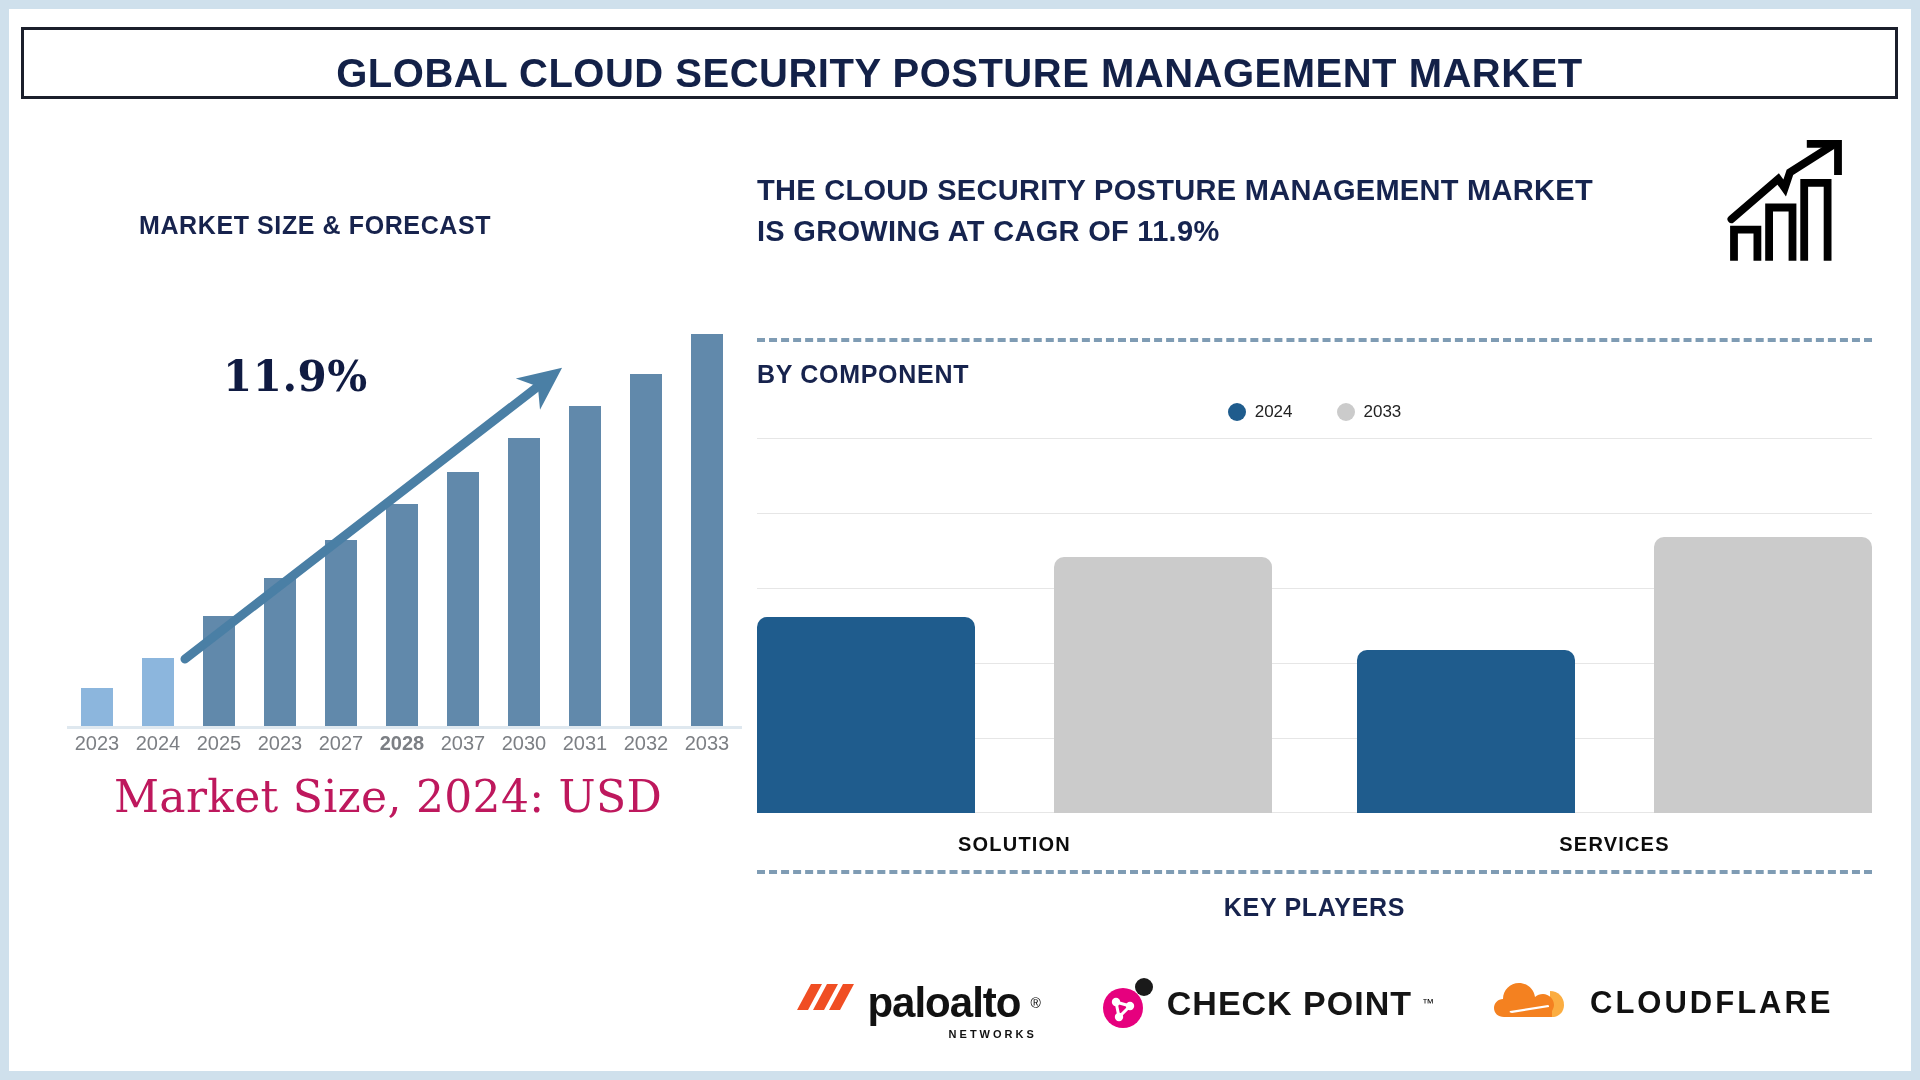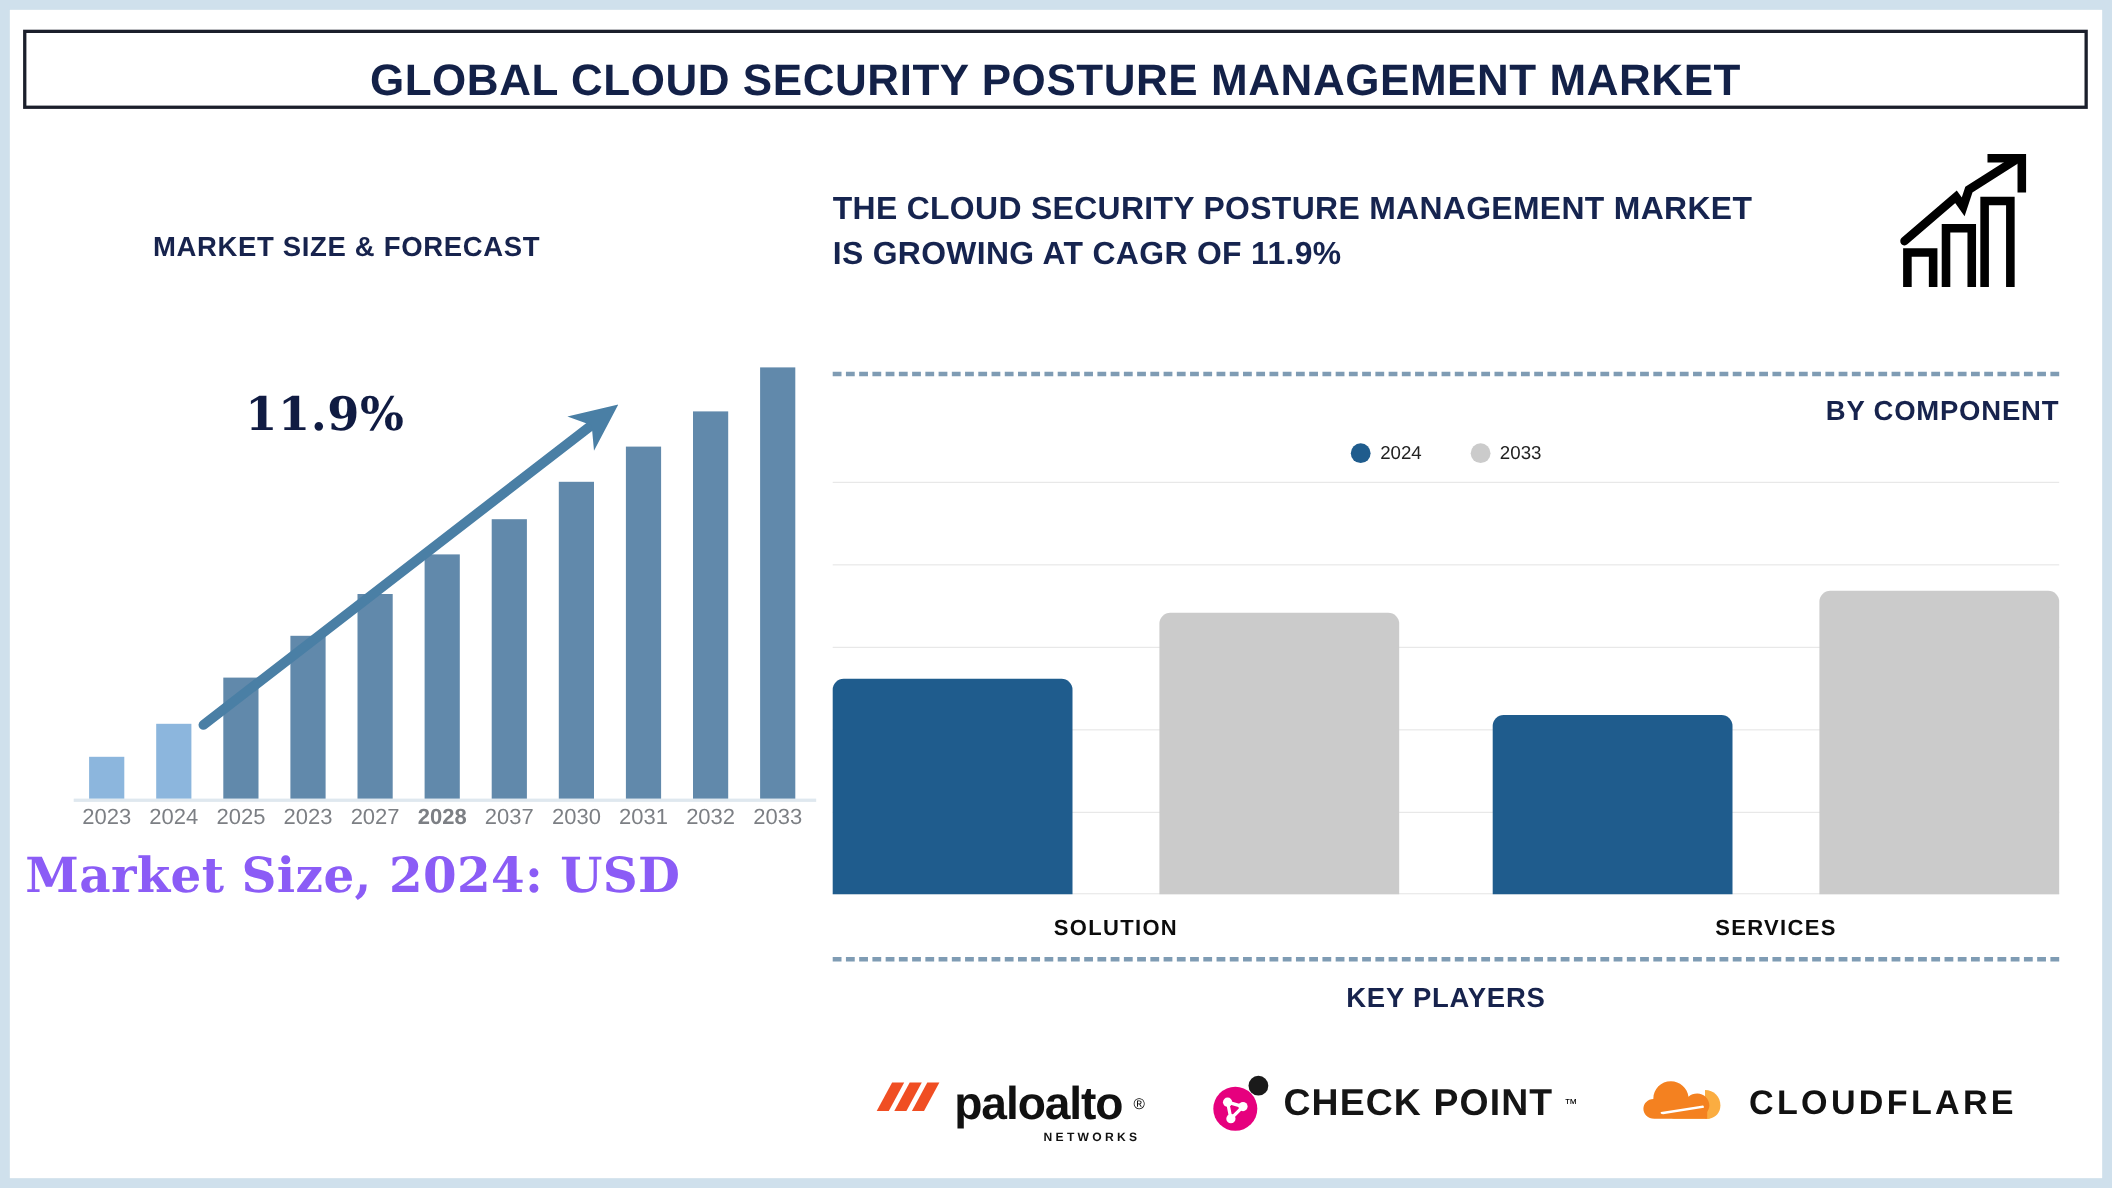--- a/index.html
+++ b/index.html
@@ -134,25 +134,26 @@
     color: #7c7f84;
     font-family: "Liberation Sans", sans-serif;
     top: 0;
   }
 
   #market-size-line {
     position: absolute;
     left: 0;
     top: 650px;
     width: 730px;
+    text-align: center;
     font-family: "DejaVu Serif", serif;
     font-size: 44px;
-    font-weight: 700;
+    font-weight: 400;
     line-height: 1.25;
-    color: #8b5cf6;
+    color: #be185d;
     letter-spacing: 0.3px;
   }
 
   
   #right-panel {
     position: absolute;
     left: 740px;
     top: 99px;
     width: 1160px;
     height: 955px;
@@ -183,21 +184,21 @@
     border-top: 4px dashed #7f9cb4;
   }
   #dash-1 { top: 230px; }
   #dash-2 { top: 762px; }
 
   #by-component {
     position: absolute;
     left: 8px;
     top: 252px;
     width: 1115px;
-    text-align: right;
+    text-align: left;
     font-size: 25px;
     font-weight: 700;
     letter-spacing: 0.7px;
     color: #17234d;
   }
 
   #legend {
     position: absolute;
     left: 8px;
     top: 294px;

